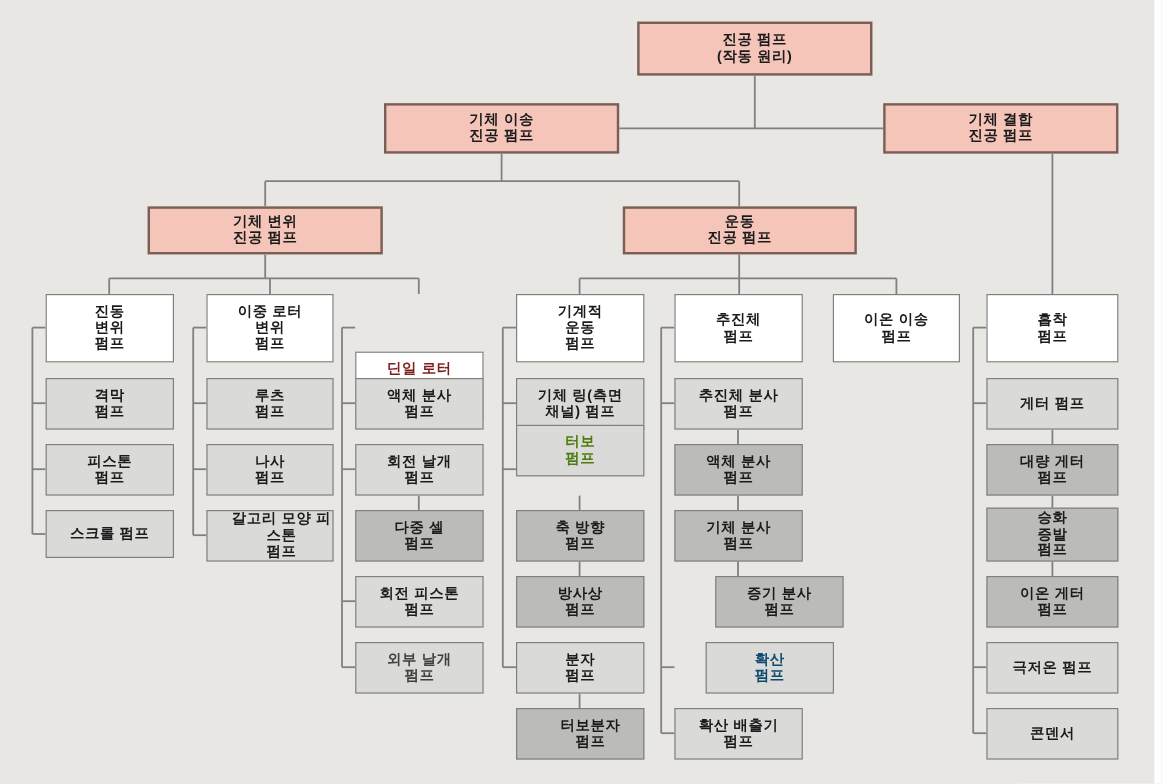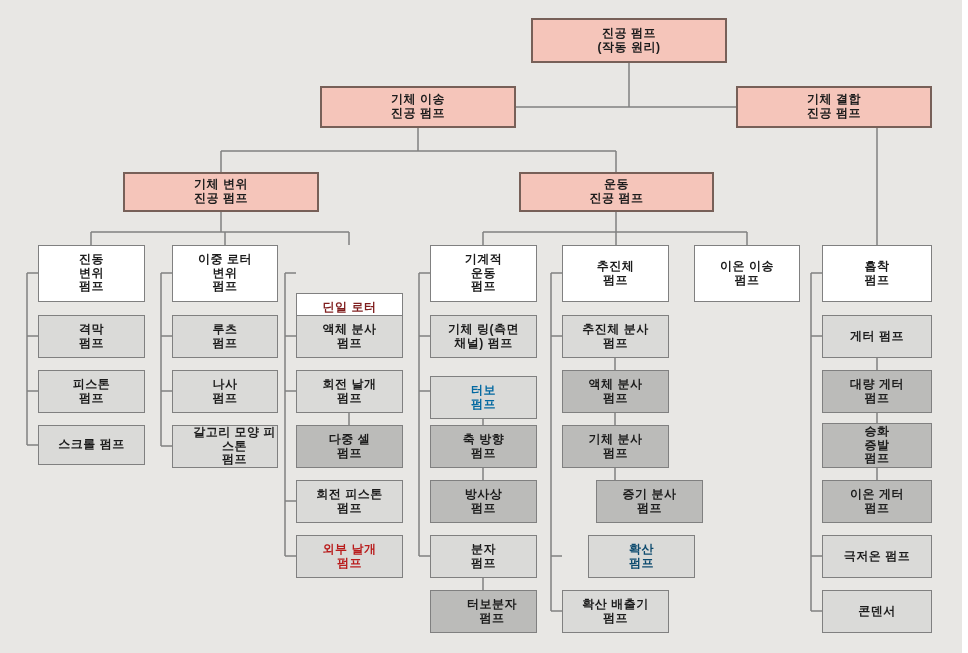--- a/index.html
+++ b/index.html
@@ -178,29 +178,29 @@
 펌프</span>
       </div>
       <div class="node" style="left: 296px; top: 425px; width: 107px; height: 43px; background: rgb(187, 187, 185); border: 1.5px solid rgb(128, 128, 128); color: rgb(27, 27, 27);">
         <span>다중 셀
 펌프</span>
       </div>
       <div class="node" style="left: 296px; top: 480px; width: 107px; height: 43px; background: rgb(218, 218, 216); border: 1.5px solid rgb(128, 128, 128); color: rgb(27, 27, 27);">
         <span>회전 피스톤
 펌프</span>
       </div>
-      <div class="node" style="left: 296px; top: 535px; width: 107px; height: 43px; background: rgb(218, 218, 216); border: 1.5px solid rgb(128, 128, 128); color: #b91c1c;">
+      <div class="node" style="left: 296px; top: 535px; width: 107px; height: 43px; background: rgb(218, 218, 216); border: 1.5px solid rgb(128, 128, 128); color: #404040;">
         <span>외부 날개
 펌프</span>
       </div>
       <div class="node" style="left: 430px; top: 315px; width: 107px; height: 43px; background: rgb(218, 218, 216); border: 1.5px solid rgb(128, 128, 128); color: rgb(27, 27, 27);">
         <span>기체 링(측면
 채널) 펌프</span>
       </div>
-      <div class="node" style="left: 430px; top: 376px; width: 107px; height: 43px; background: rgb(218, 218, 216); border: 1.5px solid rgb(128, 128, 128); color: #0369a1;">
+      <div class="node" style="left: 430px; top: 354px; width: 107px; height: 43px; background: rgb(218, 218, 216); border: 1.5px solid rgb(128, 128, 128); color: #4d7c0f;">
         <span>터보
 펌프</span>
       </div>
       <div class="node" style="left: 430px; top: 425px; width: 107px; height: 43px; background: rgb(187, 187, 185); border: 1.5px solid rgb(128, 128, 128); color: rgb(27, 27, 27);">
         <span>축 방향
 펌프</span>
       </div>
       <div class="node" style="left: 430px; top: 480px; width: 107px; height: 43px; background: rgb(187, 187, 185); border: 1.5px solid rgb(128, 128, 128); color: rgb(27, 27, 27); justify-content: center;">
         <span>방사상
 펌프</span>

